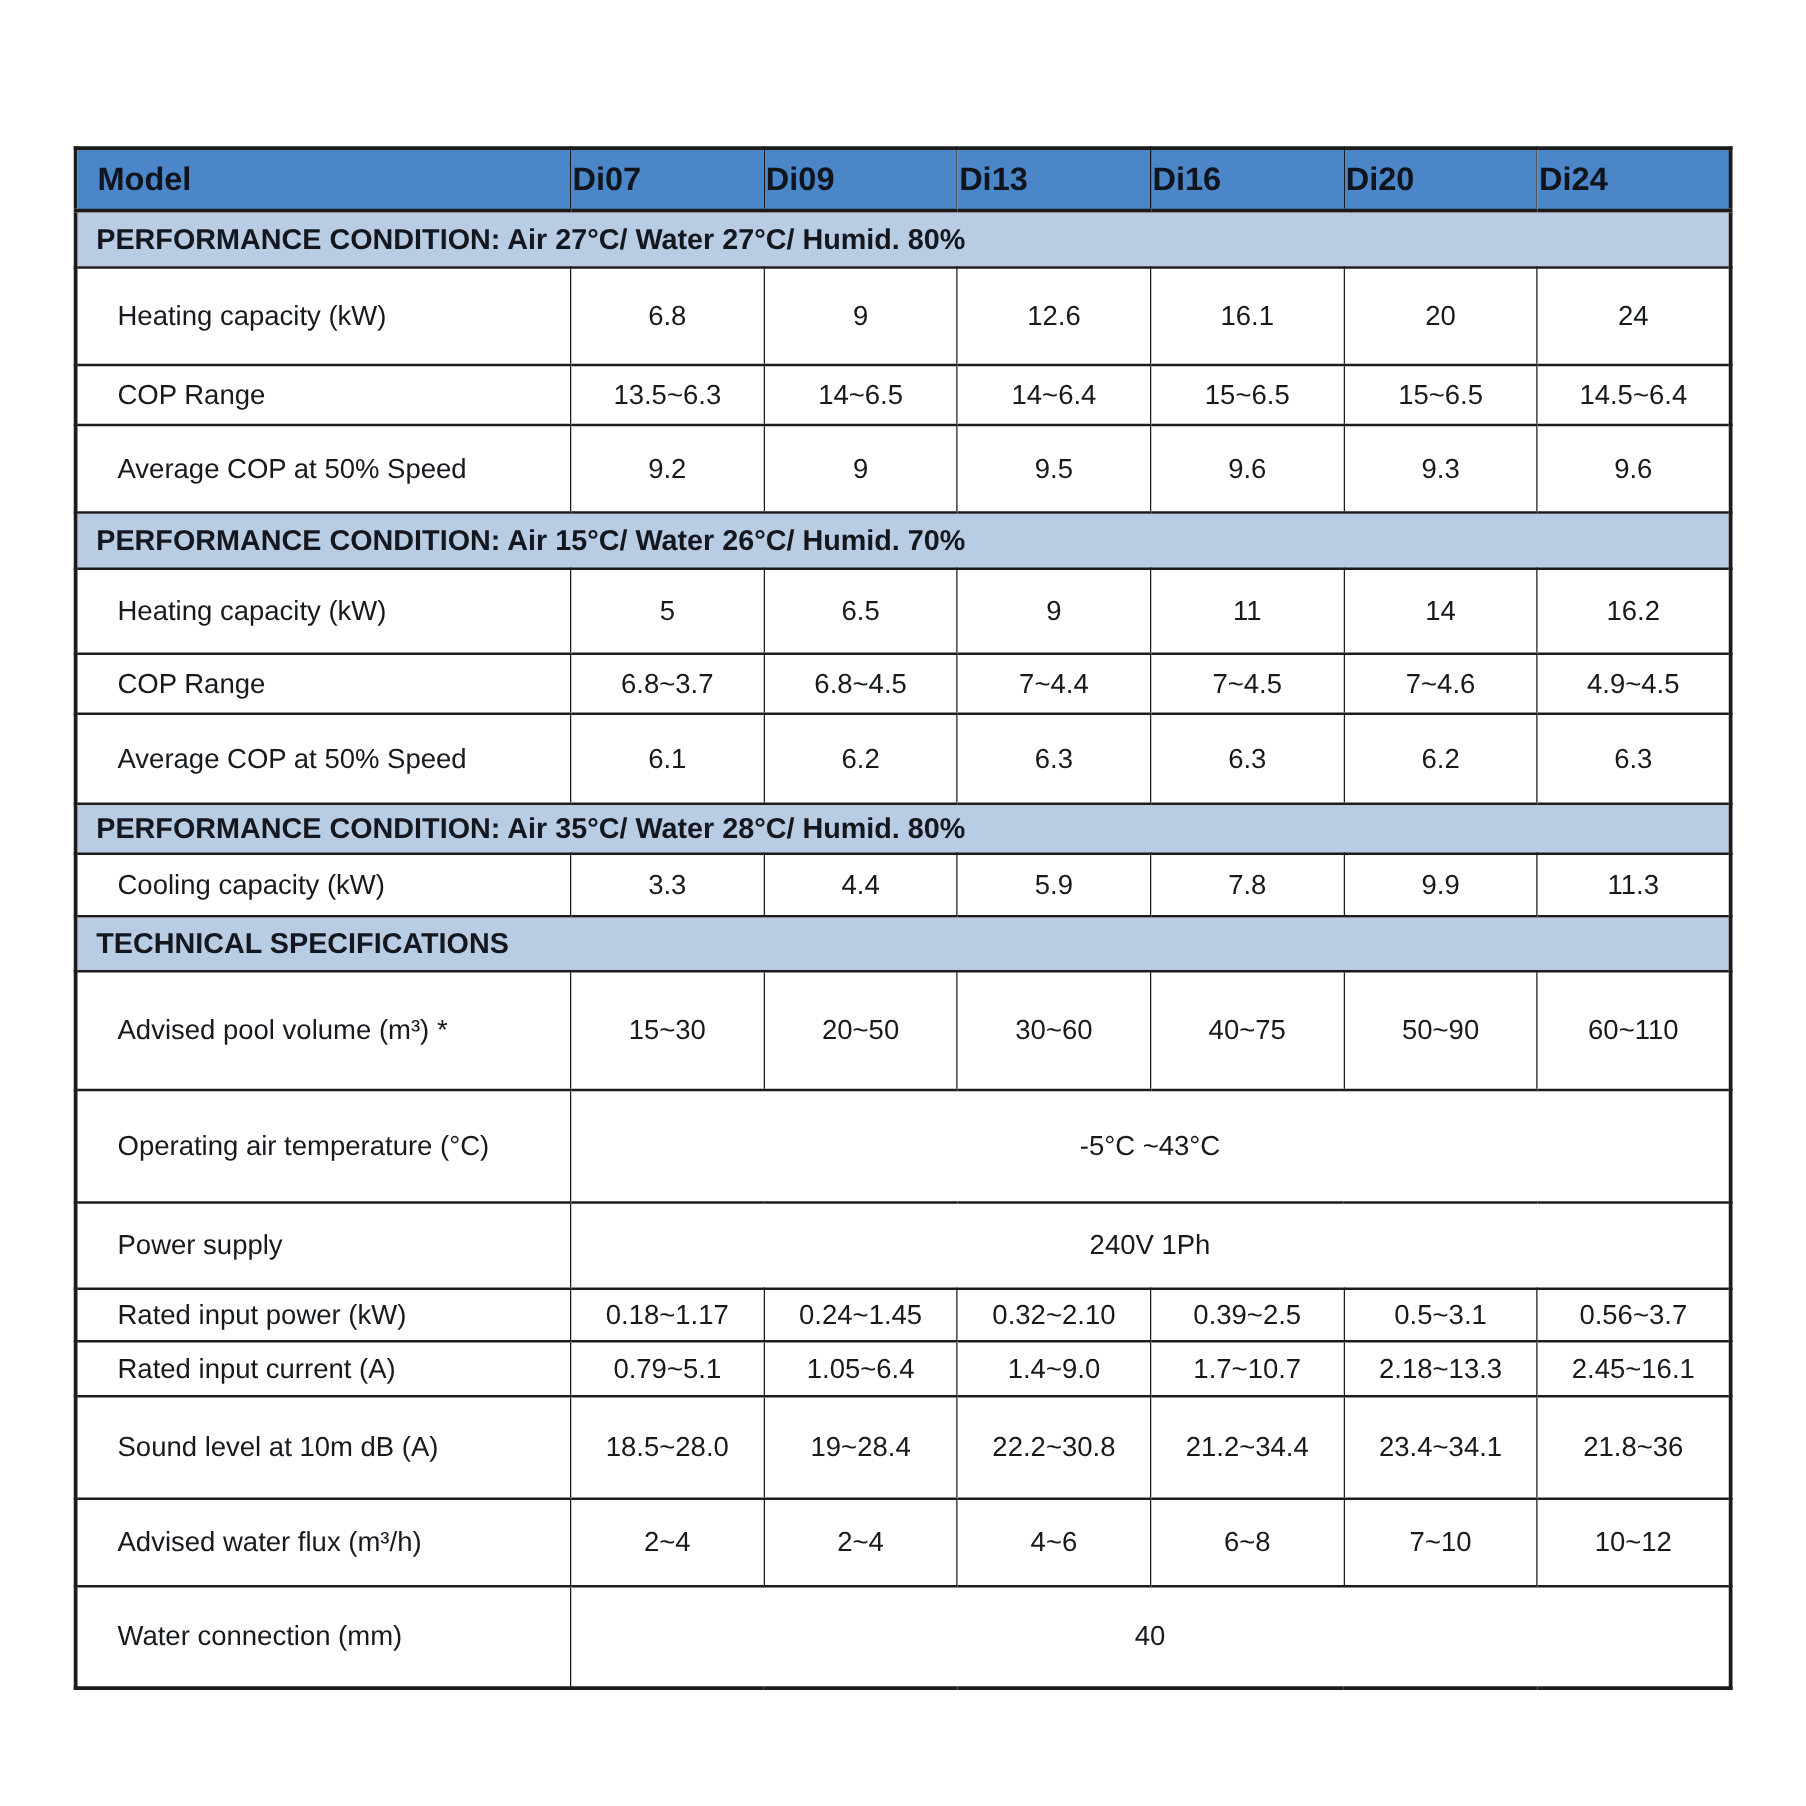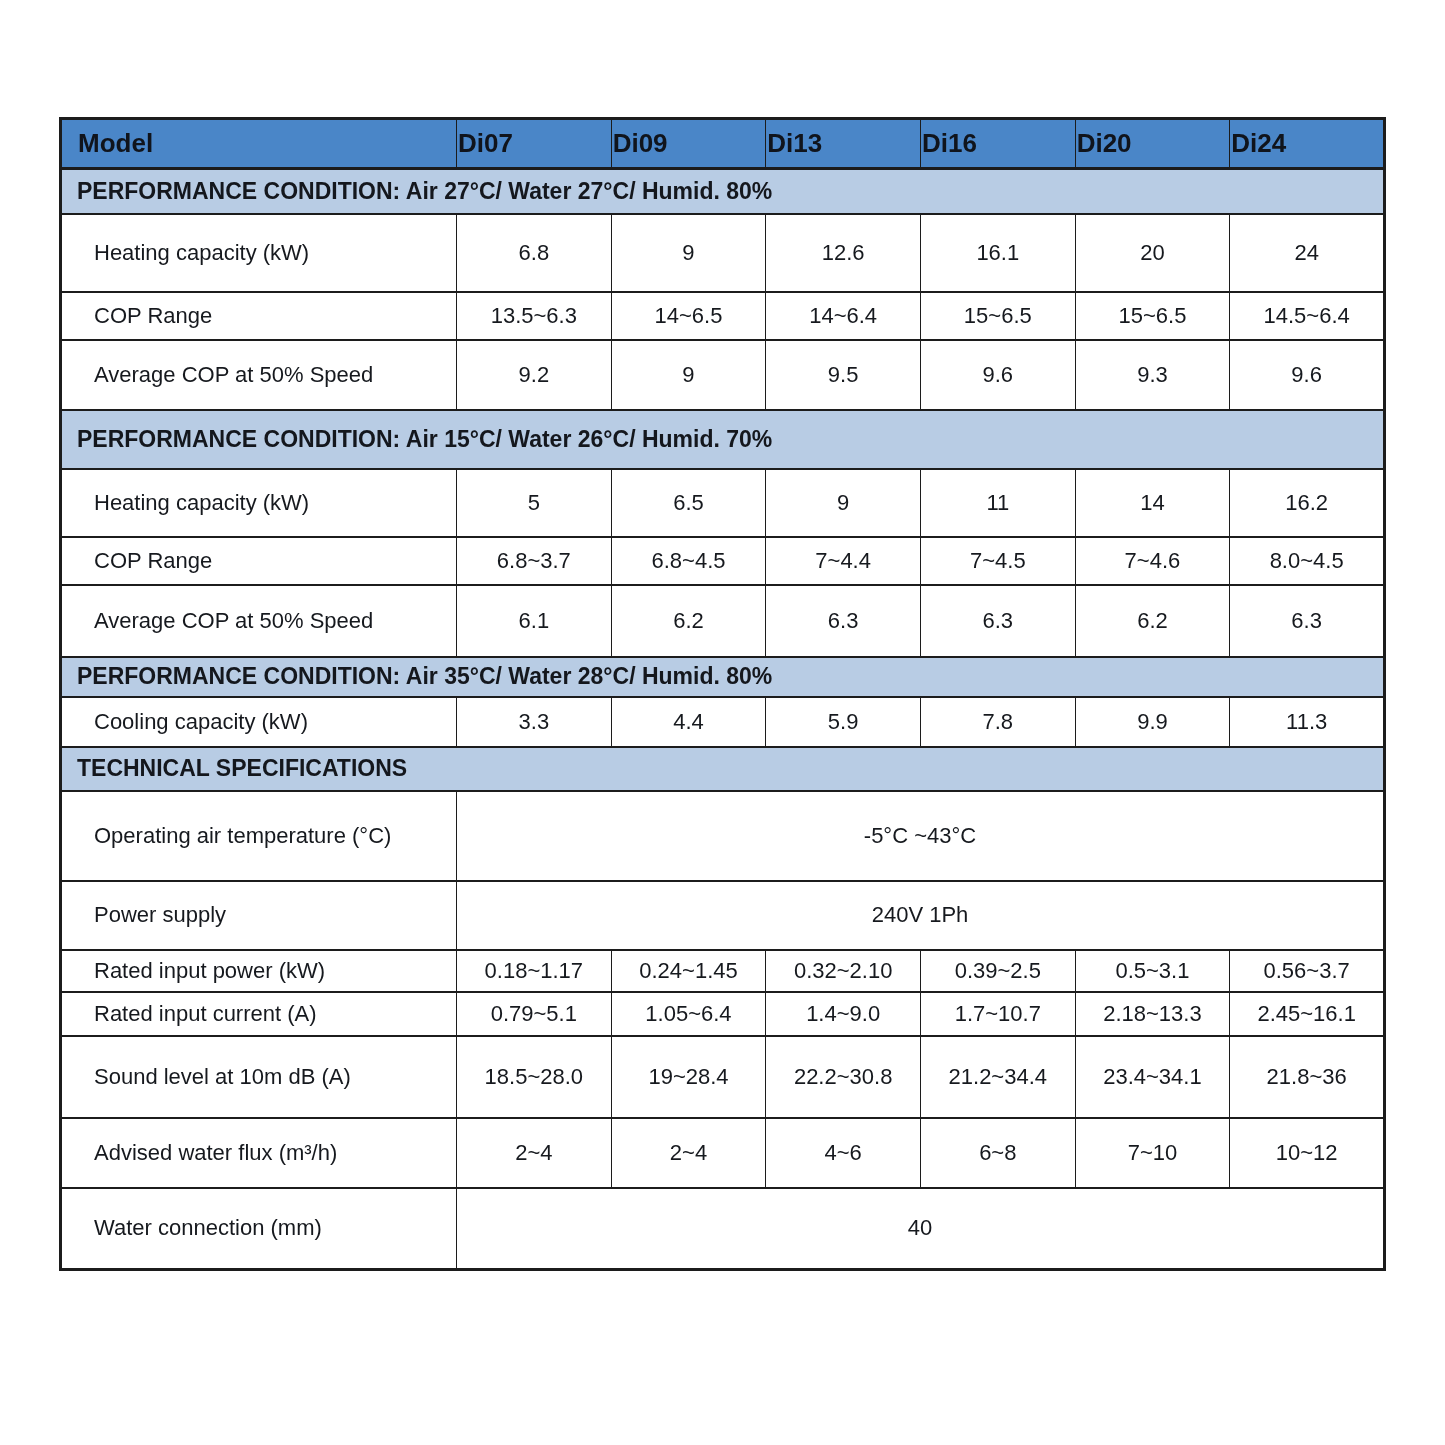--- a/index.html
+++ b/index.html
@@ -115,40 +115,40 @@
         </tr>
         <tr style="height: 70px;">
           <td class="label-cell">Average COP at 50% Speed</td>
           <td class="value-cell">9.2</td>
           <td class="value-cell">9</td>
           <td class="value-cell">9.5</td>
           <td class="value-cell">9.6</td>
           <td class="value-cell">9.3</td>
           <td class="value-cell">9.6</td>
         </tr>
-        <tr style="height: 59px;">
+        <tr style="height: 45px;">
           <td colspan="7" class="section-cell">PERFORMANCE CONDITION: Air 15°C/ Water 26°C/ Humid. 70%</td>
         </tr>
         <tr style="height: 68px;">
           <td class="label-cell">Heating capacity (kW)</td>
           <td class="value-cell">5</td>
           <td class="value-cell">6.5</td>
           <td class="value-cell">9</td>
           <td class="value-cell">11</td>
           <td class="value-cell">14</td>
           <td class="value-cell">16.2</td>
         </tr>
         <tr style="height: 48px;">
           <td class="label-cell">COP Range</td>
           <td class="value-cell">6.8~3.7</td>
           <td class="value-cell">6.8~4.5</td>
           <td class="value-cell">7~4.4</td>
           <td class="value-cell">7~4.5</td>
           <td class="value-cell">7~4.6</td>
-          <td class="value-cell">8.0~4.5</td>
+          <td class="value-cell">4.9~4.5</td>
         </tr>
         <tr style="height: 72px;">
           <td class="label-cell">Average COP at 50% Speed</td>
           <td class="value-cell">6.1</td>
           <td class="value-cell">6.2</td>
           <td class="value-cell">6.3</td>
           <td class="value-cell">6.3</td>
           <td class="value-cell">6.2</td>
           <td class="value-cell">6.3</td>
         </tr>
@@ -160,20 +160,29 @@
           <td class="value-cell">3.3</td>
           <td class="value-cell">4.4</td>
           <td class="value-cell">5.9</td>
           <td class="value-cell">7.8</td>
           <td class="value-cell">9.9</td>
           <td class="value-cell">11.3</td>
         </tr>
         <tr style="height: 44px;">
           <td colspan="7" class="section-cell">TECHNICAL SPECIFICATIONS</td>
         </tr>
+        <tr style="height: 95px;">
+          <td class="label-cell">Advised pool volume (m³) *</td>
+          <td class="value-cell">15~30</td>
+          <td class="value-cell">20~50</td>
+          <td class="value-cell">30~60</td>
+          <td class="value-cell">40~75</td>
+          <td class="value-cell">50~90</td>
+          <td class="value-cell">60~110</td>
+        </tr>
         <tr style="height: 90px;">
           <td class="label-cell">Operating air temperature (°C)</td>
           <td colspan="6" class="value-cell">-5°C ~43°C</td>
         </tr>
         <tr style="height: 69px;">
           <td class="label-cell">Power supply</td>
           <td colspan="6" class="value-cell">240V 1Ph</td>
         </tr>
         <tr style="height: 42px;">
           <td class="label-cell">Rated input power (kW)</td>

